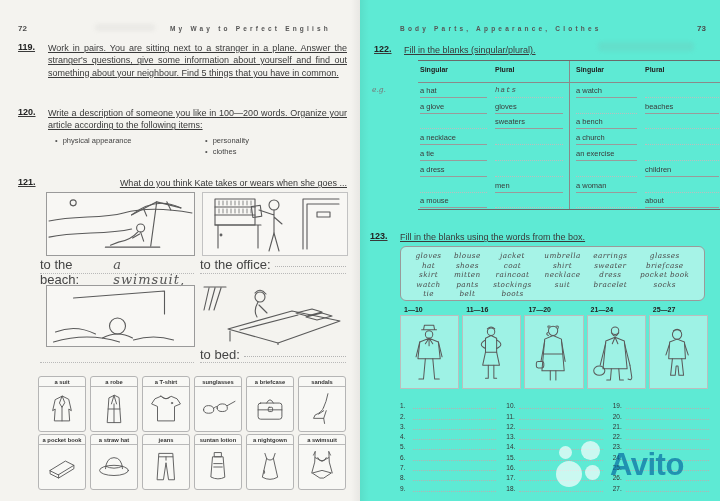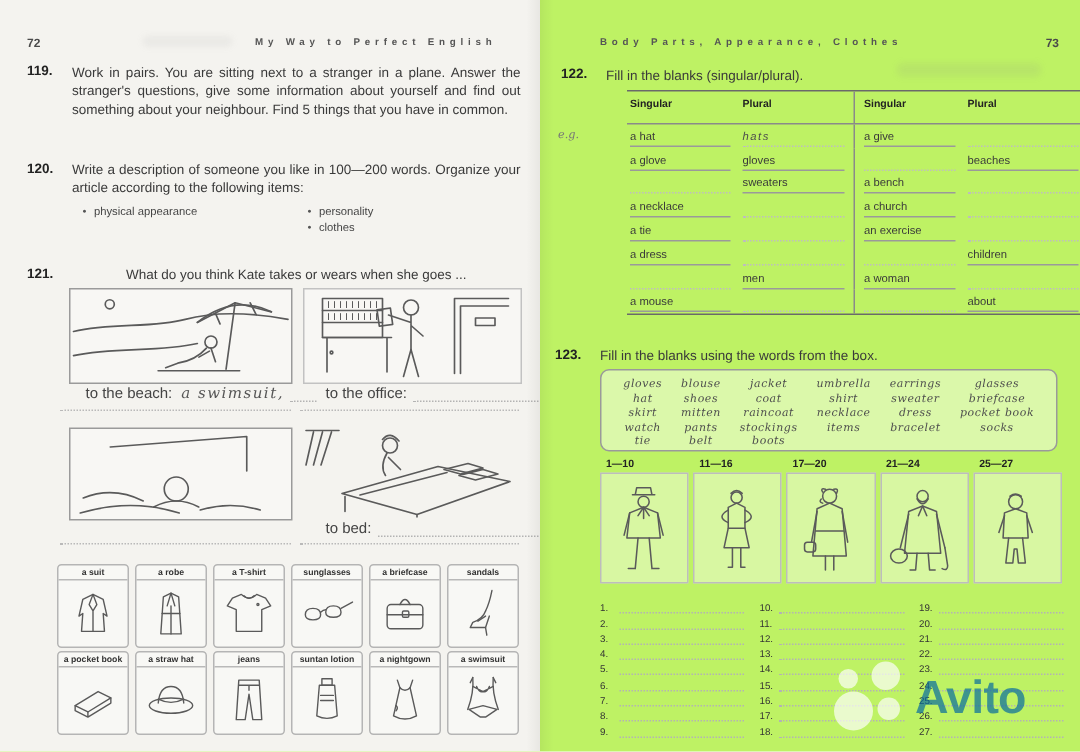--- a/index.html
+++ b/index.html
@@ -1,60 +1,60 @@
 <!DOCTYPE html>
 <html><head>
 <meta charset="utf-8">
 <style>
   html,body{margin:0;padding:0;}
   .book{position:relative;width:720px;height:501px;background:#f4f3ef;
         font-family:"Liberation Sans",sans-serif;color:#3a3a3a;overflow:hidden;}
   .page{position:absolute;top:0;height:501px;width:360px;}
   .page.left{left:0;}
-  .page.right{left:360px;background:#bef264;}
+  .page.right{left:360px;background:#5eead4;}
   .gutter{position:absolute;left:351px;top:0;width:18px;height:501px;
           background:linear-gradient(90deg,rgba(0,0,0,0) 0%,rgba(0,0,0,.05) 50%,rgba(0,0,0,0) 100%);}
   
   .p-header{position:absolute;top:24px;left:0;right:0;height:12px;font-size:8px;font-weight:bold;color:#4a4a4a;}
   .pagenum{position:absolute;top:0;font-size:8px;font-weight:bold;}
   .running-title{position:absolute;top:1px;font-size:6.5px;font-weight:bold;letter-spacing:3.2px;color:#555;white-space:nowrap;}
   
-  .ex{position:absolute;display:flex;}
+  .ex{position:absolute;display:flex;text-decoration:underline;}
   .ex-num{width:30px;flex:0 0 30px;font-size:9px;font-weight:bold;color:#222;}
   .ex-text{flex:1;font-size:9px;line-height:12.3px;text-align:justify;color:#3a3a3a;}
   .bullets{position:absolute;font-size:7.5px;line-height:11px;color:#444;}
   .bullet::before{content:"•";margin-right:5px;color:#555;}
   
   .picbox{position:absolute;border:1px solid #9a9a9a;background:rgba(255,255,255,.35);}
   .picbox.faint{border-color:#c2c2c2;}
   .nopic{position:absolute;}
   svg.sketch{display:block;width:100%;height:100%;}
   .sk{stroke:#5a5a5a;stroke-width:1.1;fill:none;stroke-linecap:round;stroke-linejoin:round;}
   
-  .cap-line{position:absolute;display:flex;align-items:flex-end;font-size:10px;color:#444;height:11px;margin-left:17px;}
+  .cap-line{position:absolute;display:flex;align-items:flex-start;font-size:13px;color:#444;height:11px;}
   .cap-answer{font-family:"DejaVu Serif",serif;font-style:italic;color:#555;margin-left:6px;letter-spacing:1px;}
   .dots{flex:1;border-bottom:1px dotted #b3b3b3;margin-left:4px;height:9px;}
   .dotline{position:absolute;border-bottom:1px dotted #b9b9b9;height:1px;}
   
   .cgrid{position:absolute;left:38px;width:308px;display:grid;grid-template-columns:repeat(6,1fr);gap:4px;}
   .ccell{border:1px solid #b5b5b5;border-radius:3px;background:rgba(255,255,255,.4);height:54px;display:flex;flex-direction:column;}
   .ccap{font-size:5.8px;font-weight:bold;text-align:center;color:#333;border-bottom:1px solid #b9b9b9;padding:2px 0 1px;}
   .cimg{flex:1;display:flex;align-items:center;justify-content:center;}
   .cimg svg{width:38px;height:34px;}
   
   .t122{position:absolute;left:58px;top:60px;width:307px;border-top:1.4px solid #6a6a6a;border-bottom:1.2px solid #6a6a6a;font-size:7.5px;}
   .t-row{display:grid;grid-template-columns:75px 76px 74px 82px;}
   .t-head{border-bottom:1px solid #8a8a8a;}
   .t-head .tc{font-size:7px;font-weight:bold;color:#222;padding:5px 4px 3px 2px;}
   .tc{padding:3px 6px 0 2px;height:12.8px;}
   .tc.div{border-left:1px solid #8a8a8a;padding-left:6px;}
   .u{display:block;height:11px;}
   .u-solid{border-bottom:1px solid #9a9a9a;}
   .u-dot{border-bottom:1px dotted #bdbdbd;}
-  .hand{font-family:Liberation Sans, sans-serif;font-style:italic;letter-spacing:1px;color:#4d4d4d;}
+  .hand{font-family:Liberation Mono, monospace;font-style:italic;letter-spacing:1px;color:#4d4d4d;}
   .eg{position:absolute;left:12px;top:85px;font-family:"DejaVu Serif",serif;font-style:italic;font-size:7.5px;color:#777;}
   
   .wordbox{position:absolute;left:40px;top:246px;width:305px;height:55px;border:1px solid #9a9a9a;border-radius:6px;
            background:rgba(255,255,255,.45);display:flex;justify-content:space-evenly;padding:4px 2px;box-sizing:border-box;}
   .wcol{display:flex;flex-direction:column;align-items:center;font-family:"DejaVu Serif",serif;font-style:italic;
         font-size:7.3px;line-height:9.6px;color:#4d4d4d;letter-spacing:.4px;}
   .figs{position:absolute;left:40px;top:306px;width:308px;display:flex;gap:3px;}
   .fig{flex:1;}
   .fig-label{font-size:7px;font-weight:bold;color:#222;margin:0 0 2px 4px;}
   .fig-box{border:1px solid #bdbdbd;background:rgba(255,255,255,.4);height:72px;display:flex;align-items:flex-end;justify-content:center;}
@@ -95,21 +95,21 @@
     <div class="bullets" style="top:135px;left:55px;width:145px">
       <div class="bullet">physical appearance</div>
     </div>
     <div class="bullets" style="top:135px;left:205px;width:120px">
       <div class="bullet">personality</div>
       <div class="bullet">clothes</div>
     </div>
 
     <div class="ex" style="top:177px;left:18px;width:329px">
       <div class="ex-num">121.</div>
-      <div class="ex-text" style="text-align:center">What do you think Kate takes or wears when she goes ...</div>
+      <div class="ex-text" style="text-align:right">What do you think Kate takes or wears when she goes ...</div>
     </div>
 
     <div class="picbox" style="top:192px;left:46px;width:147px;height:62px">
       <svg class="sketch" viewBox="0 0 146 60">
         <g class="sk">
           <circle cx="26" cy="9" r="3"></circle>
           <path d="M2 27 C 28 21, 54 25, 76 19 S 122 15, 144 19"></path>
           <path d="M2 43 C 30 37, 58 41, 84 35"></path>
           <path d="M84 21 Q 108 2 133 14"></path>
           <path d="M84 21 L109 8 L133 14"></path>
@@ -355,21 +355,21 @@
         <div class="tc">Plural</div>
       </div>
       <div class="t-row">
         <div class="tc">
             <span class="u u-solid">a hat</span>
           </div>
         <div class="tc">
             <span class="u u-dot hand">hats</span>
           </div>
         <div class="tc div">
-            <span class="u u-solid">a give</span>
+            <span class="u u-solid">a watch</span>
           </div>
         <div class="tc">
             <span class="u u-dot"></span>
           </div>
       </div>
       <div class="t-row">
         <div class="tc">
             <span class="u u-solid">a glove</span>
           </div>
         <div class="tc">
@@ -492,21 +492,21 @@
         <span>jacket</span>
         <span>coat</span>
         <span>raincoat</span>
         <span>stockings</span>
         <span>boots</span>
       </div>
       <div class="wcol">
         <span>umbrella</span>
         <span>shirt</span>
         <span>necklace</span>
-        <span>items</span>
+        <span>suit</span>
       </div>
       <div class="wcol">
         <span>earrings</span>
         <span>sweater</span>
         <span>dress</span>
         <span>bracelet</span>
       </div>
       <div class="wcol">
         <span>glasses</span>
         <span>briefcase</span>

